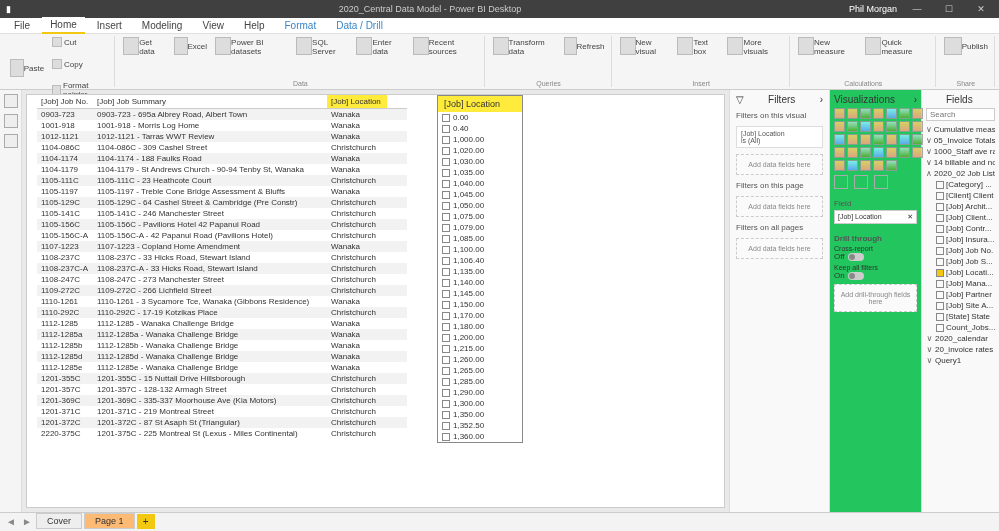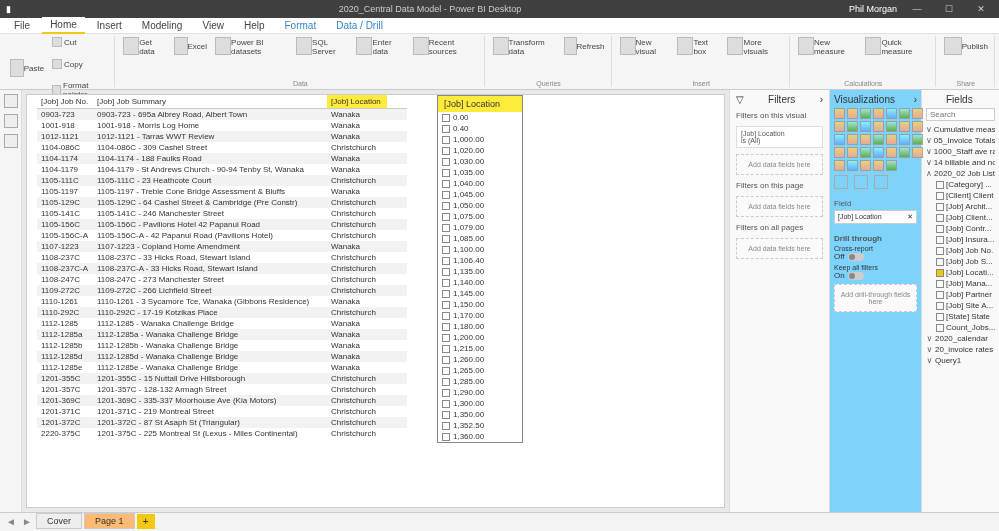--- a/index.html
+++ b/index.html
@@ -42,21 +42,21 @@
 .slicer { position:absolute; top:0; left:410px; width:86px; border:1px solid #888; background:#fff; font-size:8px;}
 .slicer .shdr{ background:#ffeb3b; padding:3px 6px; font-size:9px;}
 .slicer .srow{ display:flex; align-items:center; gap:3px; padding:1px 4px;}
 .slicer .srow .cb{width:8px;height:8px;border:1px solid #888;}
 
 .filters { width: 100px; background:#f9f9f9; border-left:1px solid #ddd; padding:4px 6px; font-size:8px; color:#555; display:flex; flex-direction:column; gap:6px;}
 .filters .phdr{display:flex;justify-content:space-between;font-size:10px;color:#333;}
 .fcard{border:1px solid #ddd; background:#fff; padding:3px 4px; font-size:7px;}
 .addwell{border:1px dashed #ccc; padding:6px 2px; text-align:center; font-size:7px; color:#888; background:#fafafa;}
 
-.vizpane { width: 92px; background:#7dd3fc; border-left:1px solid #ddd; padding:4px 4px; font-size:8px;}
+.vizpane { width: 92px; background:#22c55e; border-left:1px solid #ddd; padding:4px 4px; font-size:8px;}
 .vizpane .phdr{font-size:10px; display:flex; justify-content:space-between; margin-bottom:3px;}
 .vizgrid { display:grid; grid-template-columns: repeat(7, 11px); gap:2px; margin-bottom:4px;}
 .vizgrid .vi{width:11px;height:11px;background:linear-gradient(#f6d365,#fda085);border:1px solid #999; opacity:.85;}
 .vizgrid .vi:nth-child(3n){background:linear-gradient(#a8e6cf,#56ab2f);}
 .vizgrid .vi:nth-child(5n){background:linear-gradient(#89f7fe,#66a6ff);}
 .tabbtns{display:flex;gap:6px;margin:3px 0;}
 .tabbtns span{width:14px;height:14px;border:1px solid #aaa;}
 .fwell{border:1px solid #ccc; padding:2px 3px; display:flex; justify-content:space-between; font-size:7px; background:#fff;}
 .toggle{width:16px;height:8px;background:#ccc;border-radius:4px;display:inline-block;position:relative;}
 .toggle::after{content:"";width:6px;height:6px;background:#888;border-radius:50%;position:absolute;left:1px;top:1px;}

